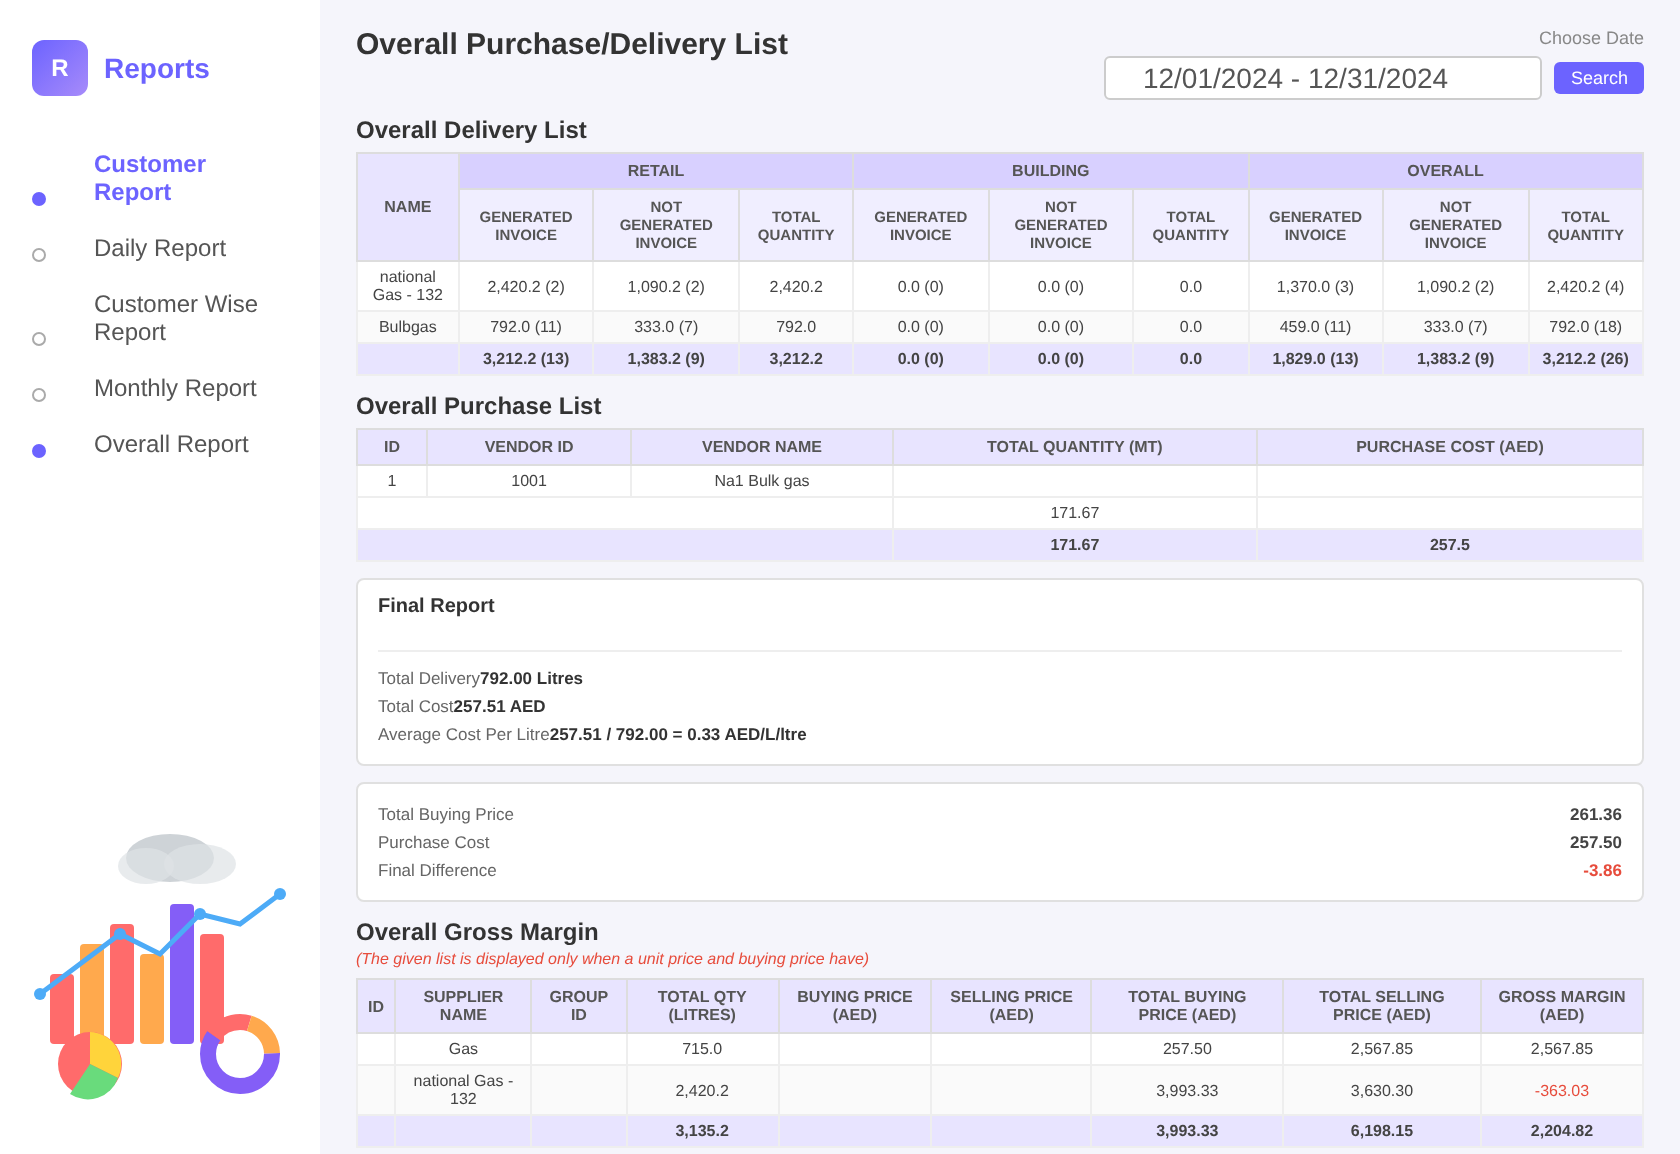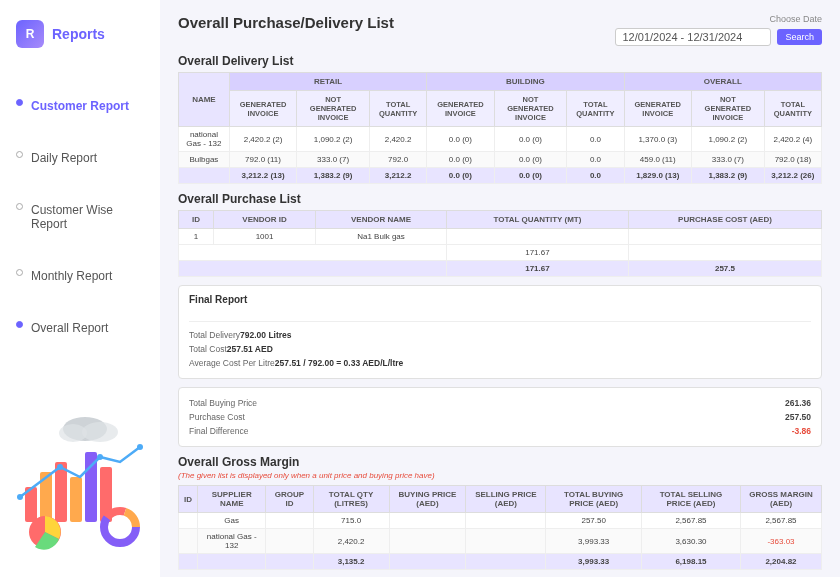--- a/index.html
+++ b/index.html
@@ -27,25 +27,24 @@
       background: linear-gradient(135deg, #6c63ff, #a78bfa);
       border-radius: 6px;
       display: flex; align-items: center; justify-content: center;
       color: white; font-size: 12px; font-weight: bold;
     }
     .sidebar-logo-text {
       font-size: 14px; font-weight: 700; color: #6c63ff;
     }
     .sidebar-nav { padding: 0 0; }
     .sidebar-item {
-      display: flex; align-items: flex-start; gap: 8px;
+      display: flex; align-items: flex-end; gap: 24px;
       padding: 7px 16px;
       font-size: 12px; color: #555; cursor: pointer;
       position: relative;
-      margin-top: 24px;
     }
     .sidebar-item.active { color: #6c63ff; font-weight: 700; }
     .sidebar-item .dot {
       width: 7px; height: 7px; border-radius: 50%;
       border: 1.5px solid #aaa; flex-shrink: 0;
     }
     .sidebar-item.active .dot { background: #6c63ff; border-color: #6c63ff; }
     .sidebar-item.filled .dot { background: #6c63ff; border-color: #6c63ff; }
 
     
@@ -76,22 +75,22 @@
     }
     .main-title {
       font-size: 15px; font-weight: 700; color: #333;
     }
     .date-picker-area {
       display: flex; flex-direction: column; align-items: flex-end; gap: 4px;
     }
     .date-picker-label { font-size: 9px; color: #888; }
     .date-picker-row { display: flex; align-items: center; gap: 6px; }
     .date-input {
-      font-size: 11px; border: 1px solid #ccc; border-radius: 3px;
-      padding: 2px 6px; color: #555; background: #fff;
+      font-size: 14px; border: 1px solid #ccc; border-radius: 3px;
+      padding: 2px 18px; color: #555; background: #fff;
     }
     .search-btn {
       background: #6c63ff; color: #fff; border: none; border-radius: 3px;
       padding: 3px 8px; font-size: 9px; cursor: pointer;
     }
 
     
     .section-title {
       font-size: 12px; font-weight: 700; color: #333; margin: 8px 0 4px 0;
     }

